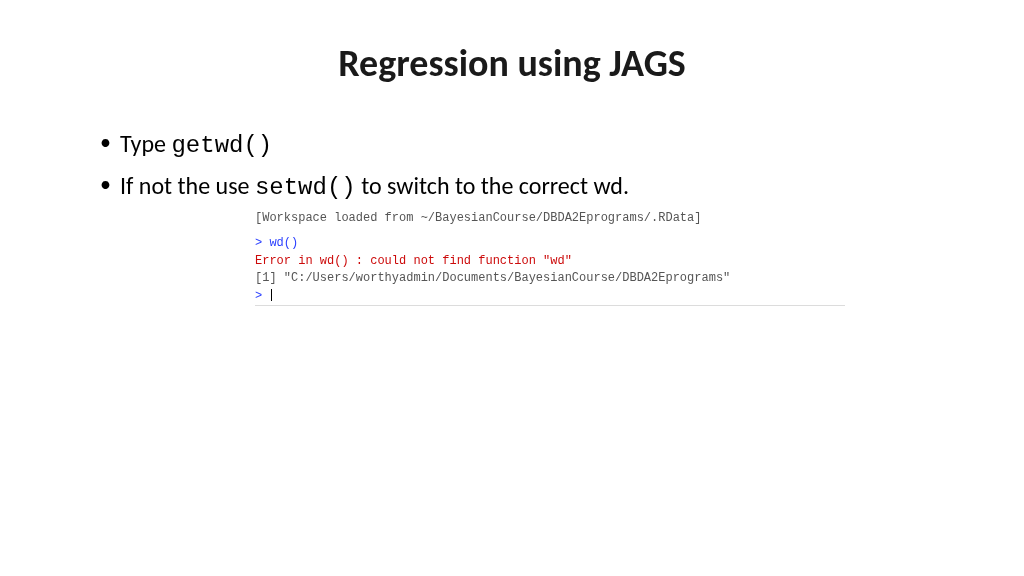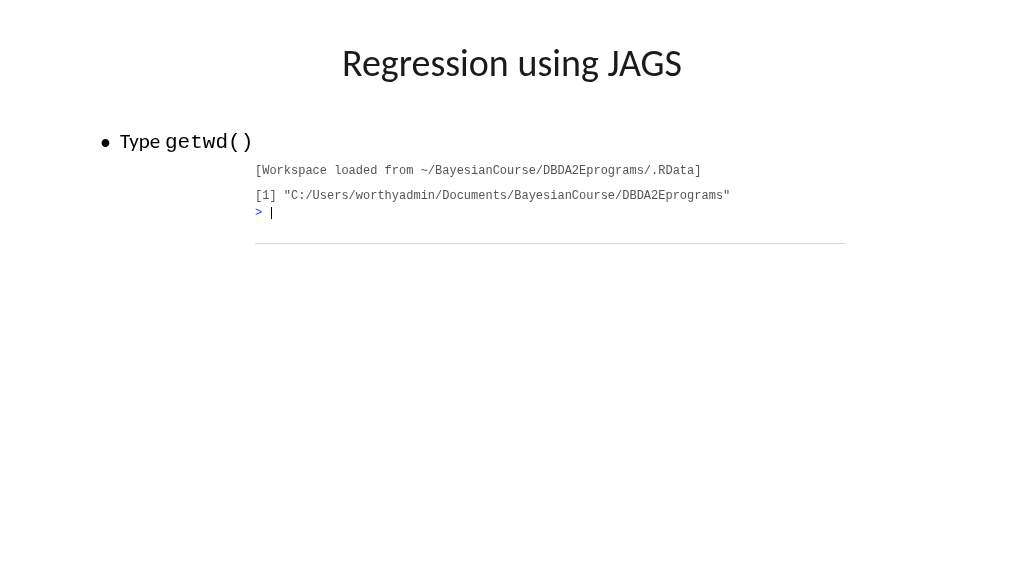--- a/index.html
+++ b/index.html
@@ -11,31 +11,31 @@
       width: 1024px;
       height: 576px;
       background: #ffffff;
       font-family: Calibri, 'Segoe UI', Arial, sans-serif;
       color: #000000;
       padding: 30px 90px;
     }
     .title {
       text-align: center;
       font-size: 38px;
-      font-weight: 400;
+      font-weight: 700;
       color: #1a1a1a;
       margin-bottom: 40px;
       margin-top: 10px;
     }
     .bullets {
       list-style: none;
       padding-left: 10px;
     }
     .bullets li {
-      font-size: 21px;
+      font-size: 24px;
       line-height: 1.5;
       color: #000000;
       position: relative;
       padding-left: 20px;
       margin-bottom: 4px;
     }
     .bullets li::before {
       content: "•";
       position: absolute;
       left: 0;
@@ -47,21 +47,21 @@
       font-family: 'Courier New', Courier, monospace;
     }
     .console-panel {
       margin-left: 165px;
       width: 590px;
       font-family: 'Lucida Console', 'Courier New', monospace;
       font-size: 12px;
       line-height: 1.45;
       color: #444444;
       border-bottom: 1px solid #dcdcdc;
-      padding-bottom: 20px;
+      padding-bottom: 0;
     }
     .console-line {
       white-space: pre;
     }
     .blue {
       color: #2a3fff;
     }
     .red {
       color: #cc0a0a;
     }
@@ -82,20 +82,25 @@
   </style>
 </head>
 <body>
 
 <h1 class="title">Regression using JAGS</h1>
 
 <ul class="bullets">
   <li>
     <span>Type </span><span class="mono">getwd()</span>
   </li>
+  <li>
+    <span>If not the use </span><span class="mono">setwd()</span><span> to switch to the correct wd.</span>
+  </li>
 </ul>
 
 <div class="console-panel">
   <div class="console-line gray">[Workspace loaded from ~/BayesianCourse/DBDA2Eprograms/.RData]</div>
   <div class="gap"></div>
+  <div class="console-line"><span class="blue">&gt; </span><span class="blue">wd()</span></div>
+  <div class="console-line red">Error in wd() : could not find function "wd"</div>
   <div class="console-line gray">[1] "C:/Users/worthyadmin/Documents/BayesianCourse/DBDA2Eprograms"</div>
   <div class="console-line"><span class="blue">&gt; </span><span class="cursor"></span></div>
 </div>
 
 </body></html>

